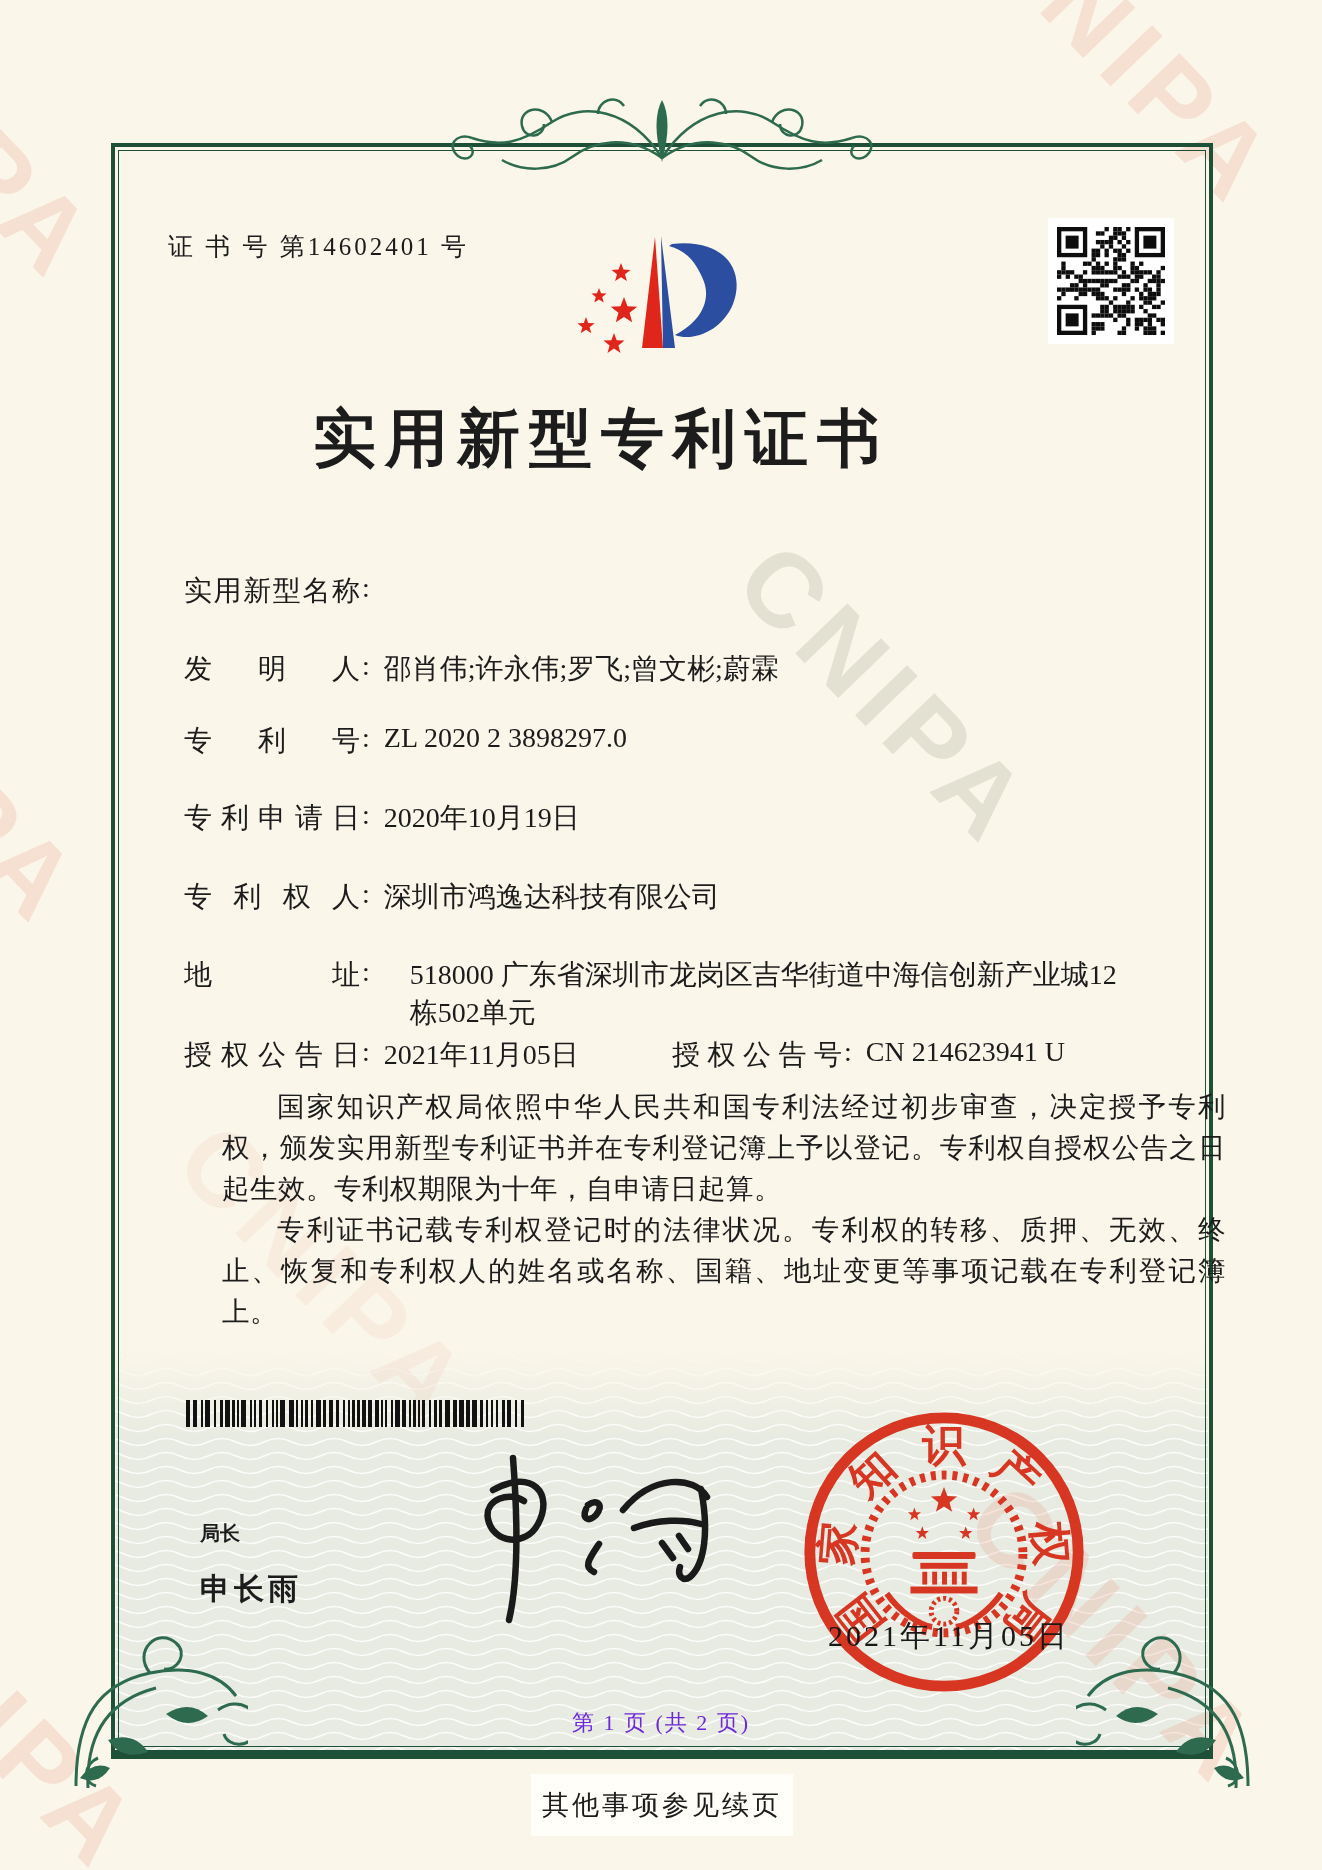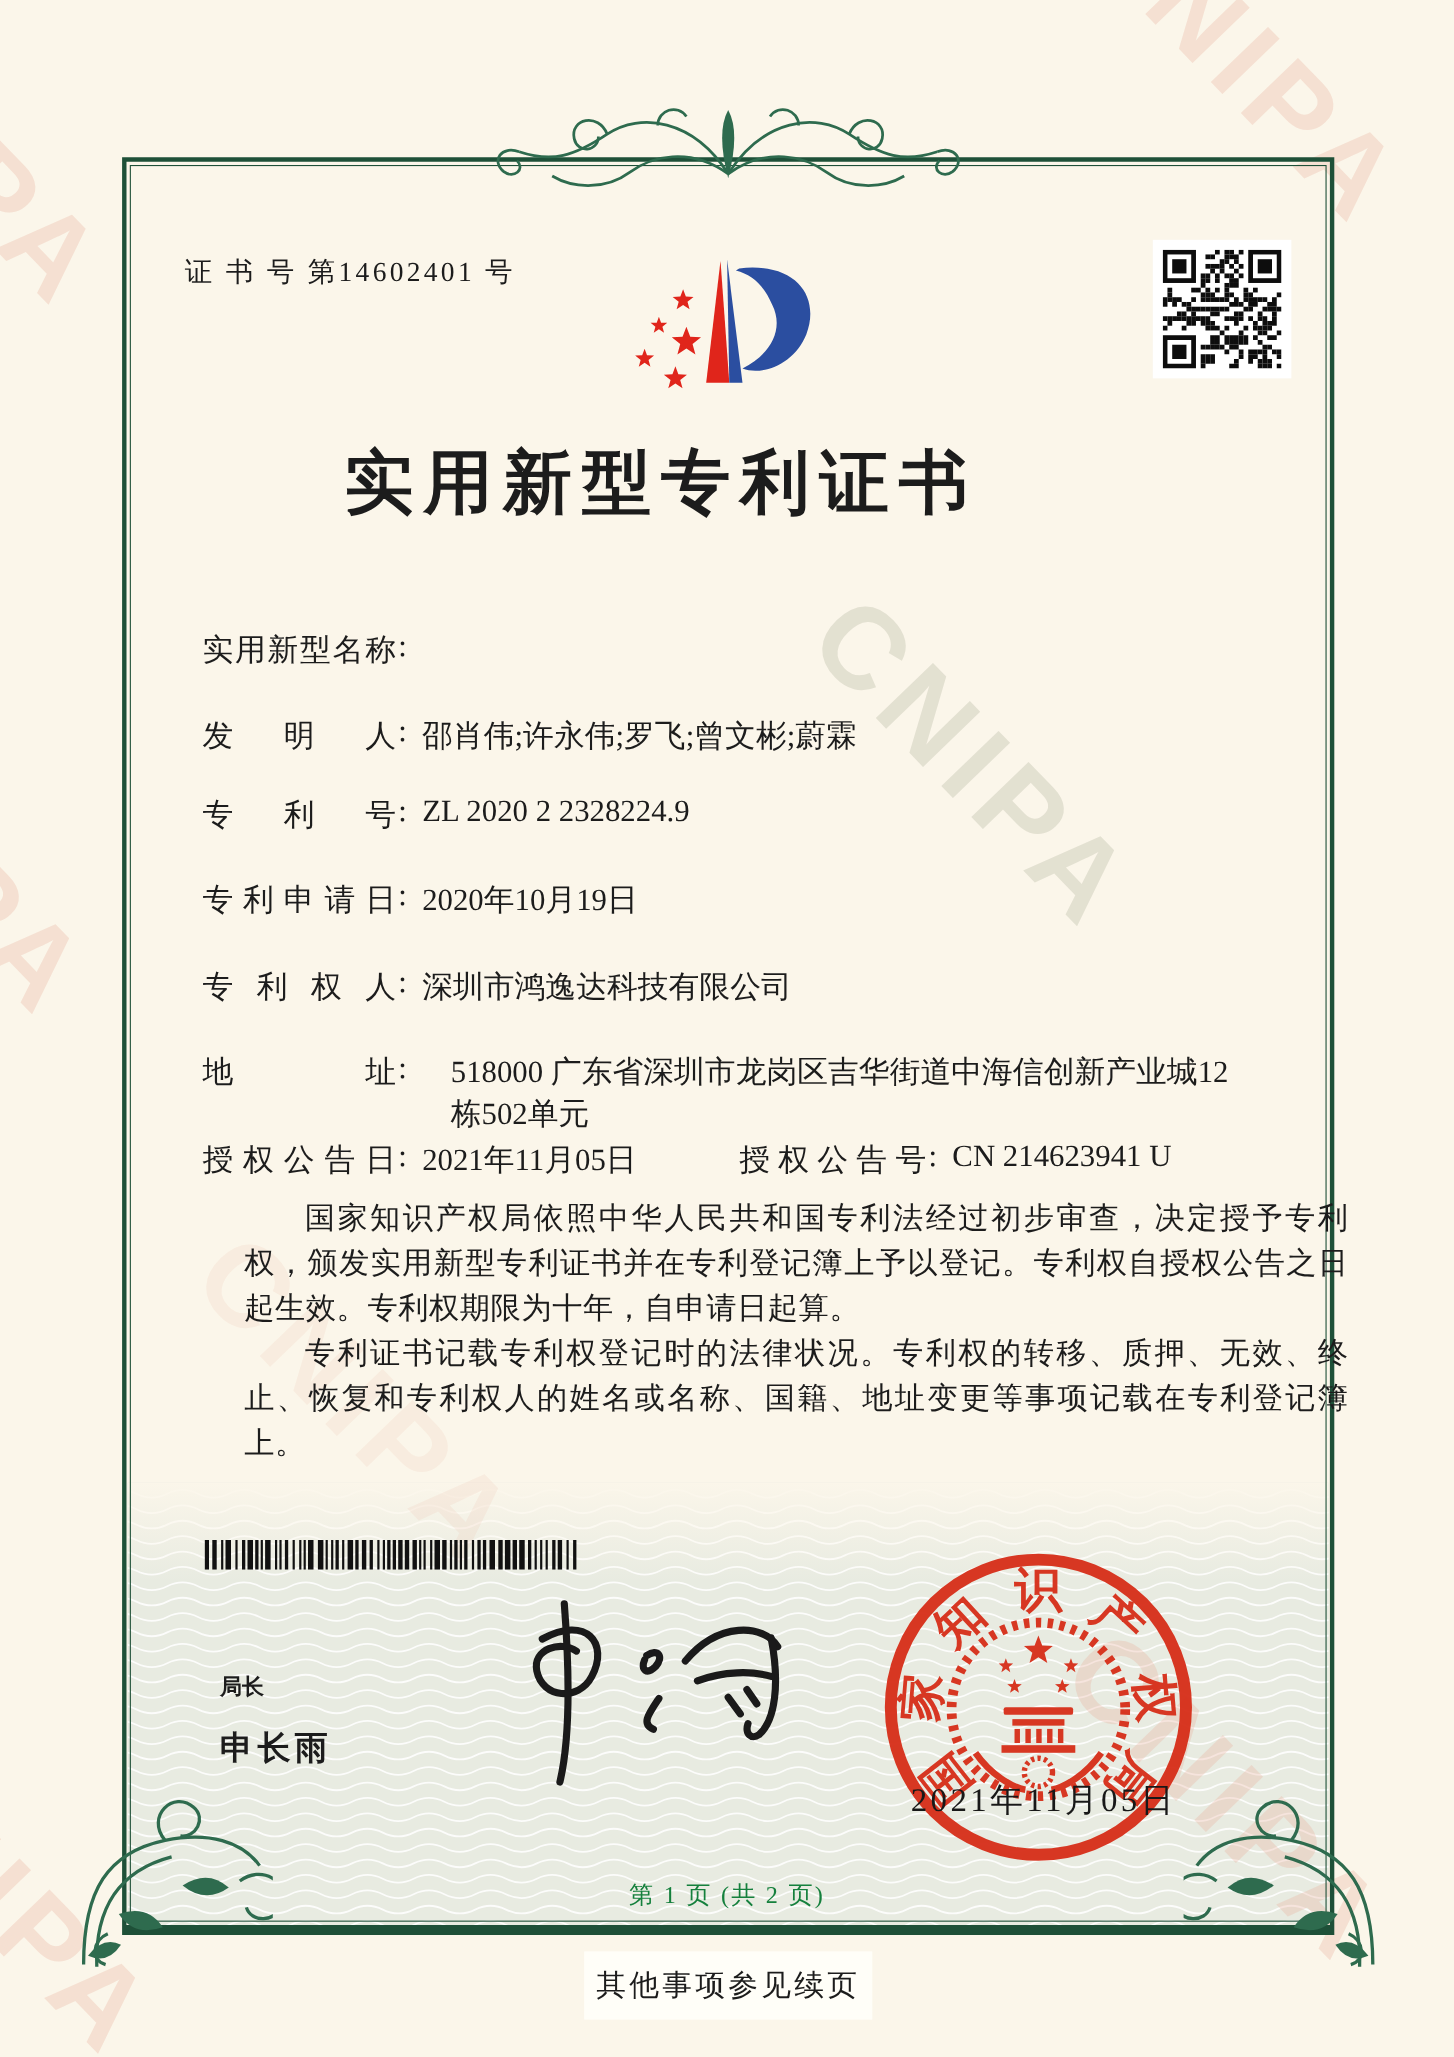--- a/index.html
+++ b/index.html
@@ -55,21 +55,21 @@
           font-family:"Liberation Sans","DejaVu Sans",sans-serif;font-weight:bold;}
   #signer-role{font-size:20px;}
   #signer-name{font-size:30px;margin-top:22px;letter-spacing:4px;}
   #signature{position:absolute;left:438px;top:1448px;z-index:3;}
   
   #seal{position:absolute;left:796px;top:1404px;z-index:3;opacity:.96;}
   #seal-date{position:absolute;left:828px;top:1616px;font-size:30px;letter-spacing:3px;
              color:#181818;z-index:4;}
   
   #page-footer{position:absolute;left:0;top:1708px;width:1322px;text-align:center;
-               font-size:22px;letter-spacing:2px;color:#15803d;z-index:3;}
+               font-size:22px;letter-spacing:2px;color:#6d28d9;z-index:3;}
   #cont-note{position:absolute;left:531px;top:1774px;width:262px;height:62px;line-height:62px;
              background:#fffef8;text-align:center;font-size:27px;letter-spacing:3px;z-index:3;}
 </style>
 </head>
 <body>
 
 <div id="page">
 
   <div id="wave-band">
     <svg id="waves" width="1092" height="406">
@@ -411,21 +411,21 @@
       <span class="colon">:</span>
   </div>
   <div class="row" style="top:650px">
     <span class="lbl">发明人</span>
       <span class="colon">:</span>
     <span class="val">邵肖伟;许永伟;罗飞;曾文彬;蔚霖</span>
   </div>
   <div class="row" style="top:722px">
     <span class="lbl">专利号</span>
       <span class="colon">:</span>
-    <span class="val">ZL 2020 2 2328224.9</span>
+    <span class="val">ZL 2020 2 3898297.0</span>
   </div>
   <div class="row" style="top:799px">
     <span class="lbl">专利申请日</span>
       <span class="colon">:</span>
     <span class="val">2020年10月19日</span>
   </div>
   <div class="row" style="top:878px">
     <span class="lbl">专利权人</span>
       <span class="colon">:</span>
     <span class="val">深圳市鸿逸达科技有限公司</span>

